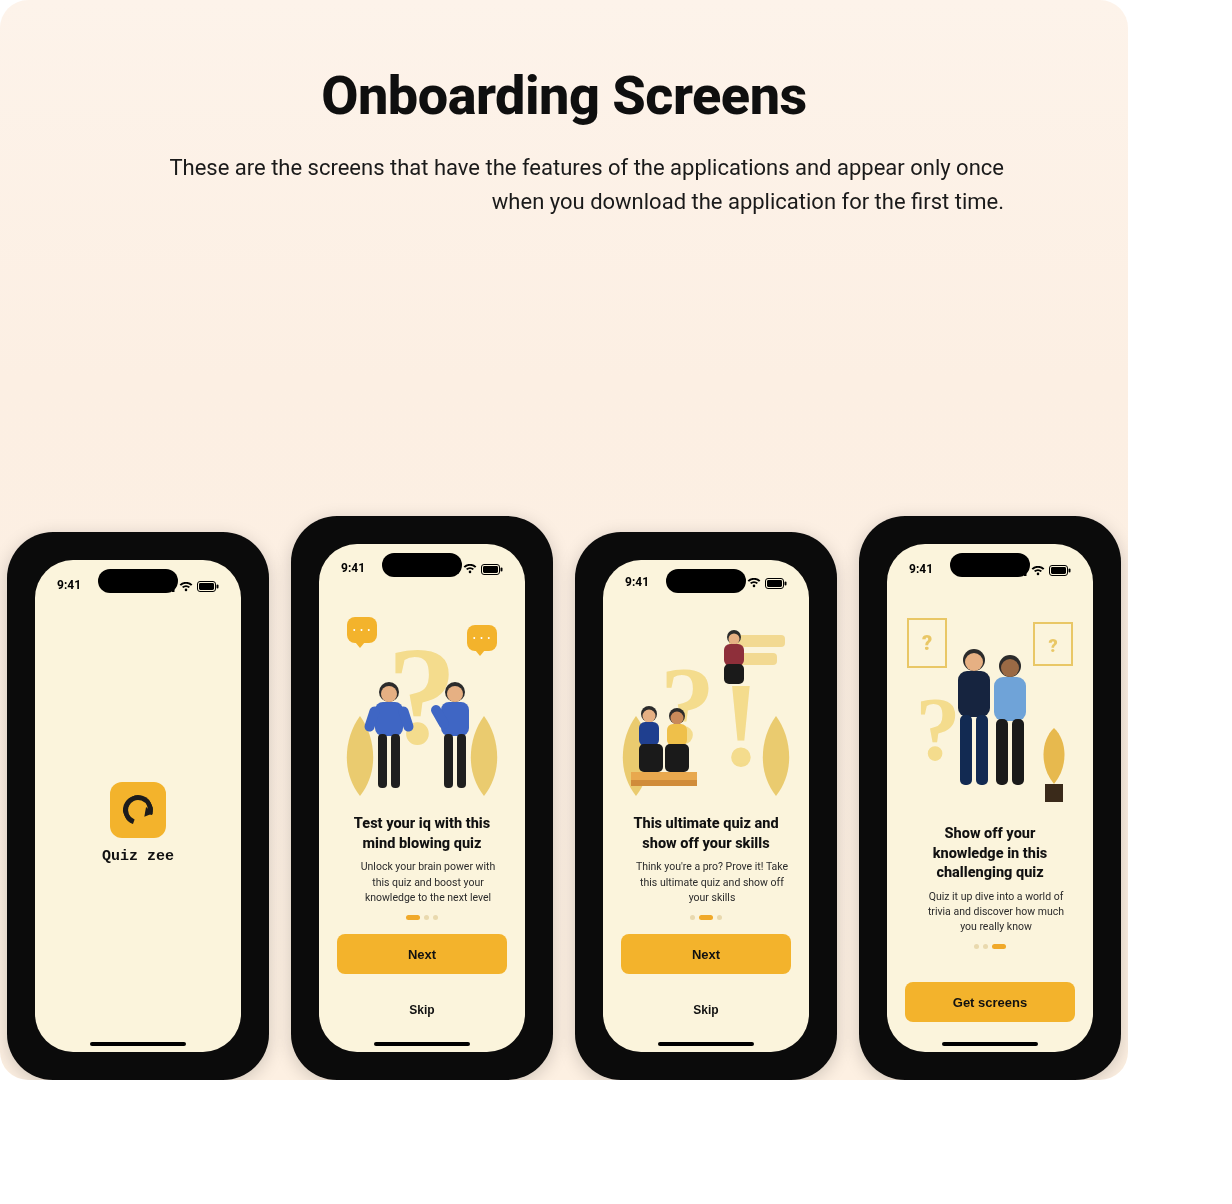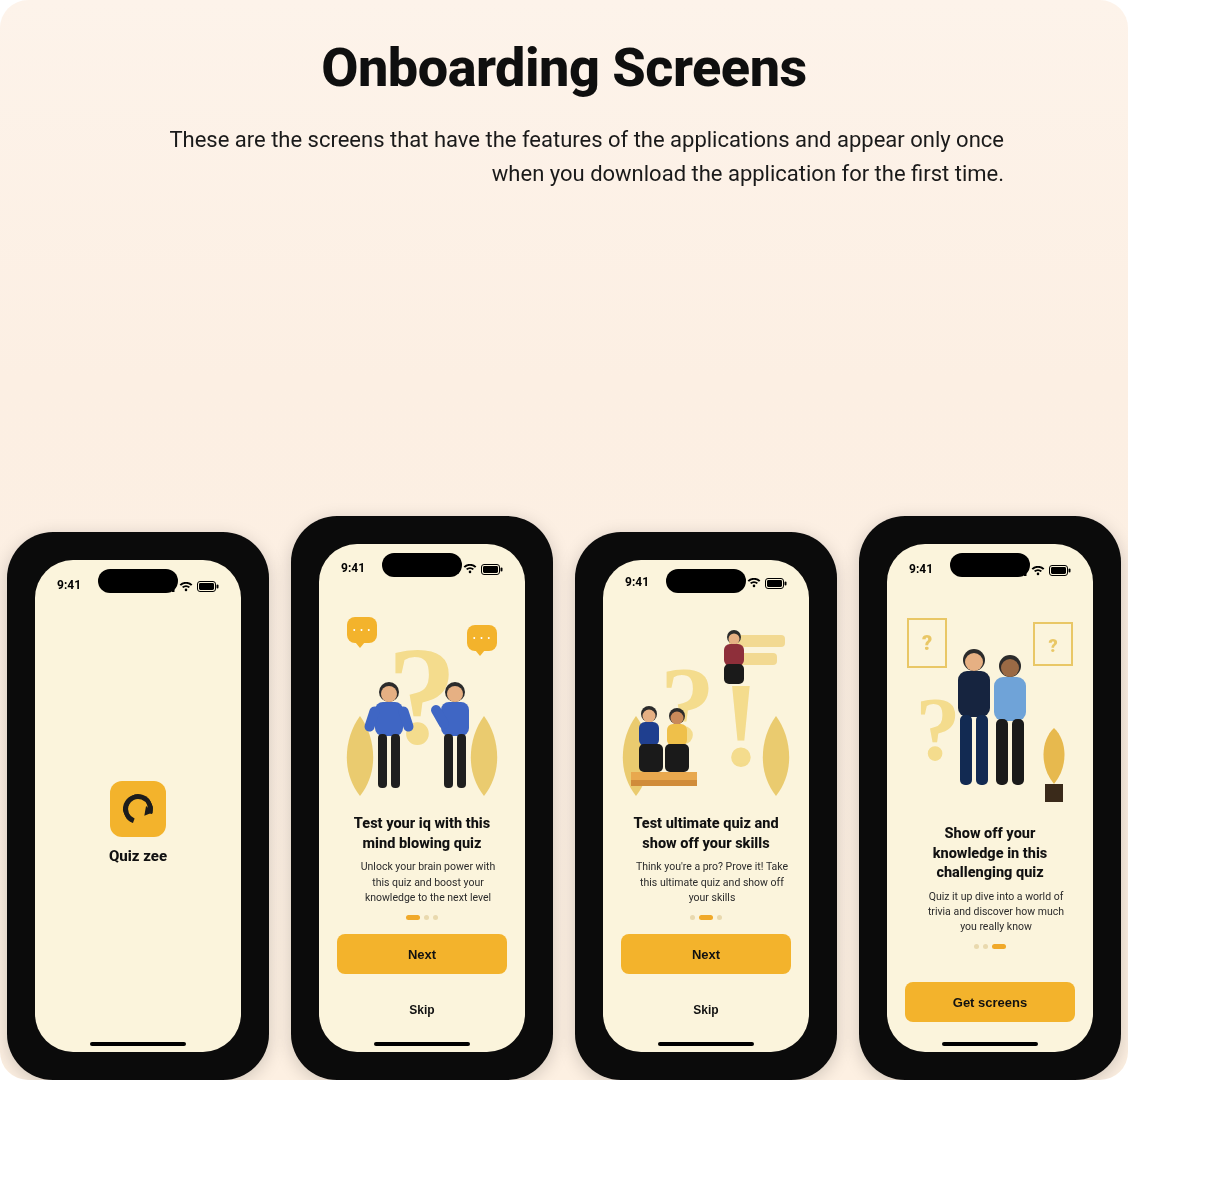--- a/index.html
+++ b/index.html
@@ -17,21 +17,21 @@
     border-radius: 28px;
     background: linear-gradient(180deg, #fdf3ea 0%, #fcefe3 35%, #fdf0e2 100%);
     position: relative;
     overflow: hidden;
   }
   .heading {
     text-align: center;
     font-size: 54px;
     font-weight: 800;
     color: #0f0f0f;
-    padding-top: 36px;
+    padding-top: 64px;
     letter-spacing: -0.5px;
   }
   .subheading {
     text-align: right;
     font-size: 22px;
     color: #1a1a1a;
     max-width: 880px;
     margin: 24px auto 0;
     line-height: 1.55;
   }
@@ -101,20 +101,21 @@
     background: #000;
   }
   
   .splash-mid {
     flex:1;
     display:flex;
     flex-direction:column;
     align-items:center;
     justify-content:center;
     gap:10px;
+    font-family:Liberation Mono, monospace;
   }
   .logo-box {
     width: 56px; height: 56px;
     background: #f3b32c;
     border-radius: 12px;
     display:flex; align-items:center; justify-content:center;
   }
   .logo-glyph {
     width: 30px; height: 30px;
     border: 5px solid #1c1c1c;
@@ -405,21 +406,21 @@
           </svg>
 
           <svg style="position:absolute;right:44px;top:10px;width:42px" viewBox="0 0 42 80">
             <circle cx="21" cy="10" r="7" fill="#2b2b2b"></circle>
               <circle cx="21" cy="12" r="5.5" fill="#e6b083"></circle>
             <rect x="11" y="17" width="20" height="22" rx="6" fill="#8e2f3a"></rect>
             <rect x="11" y="37" width="20" height="20" rx="5" fill="#1a1a1a"></rect>
           </svg>
         </div>
 
-        <div class="ob-title">Test ultimate quiz and show off your skills</div>
+        <div class="ob-title">This ultimate quiz and show off your skills</div>
         <div class="ob-sub">Think you're a pro? Prove it! Take this ultimate quiz and show off your skills</div>
         <div class="dots">
           <span class="dot"></span>
           <span class="dot active"></span>
           <span class="dot"></span>
         </div>
         <div class="cta-stack">
           <button class="btn-primary">Next</button>
           <button class="btn-skip">Skip</button>
         </div>

